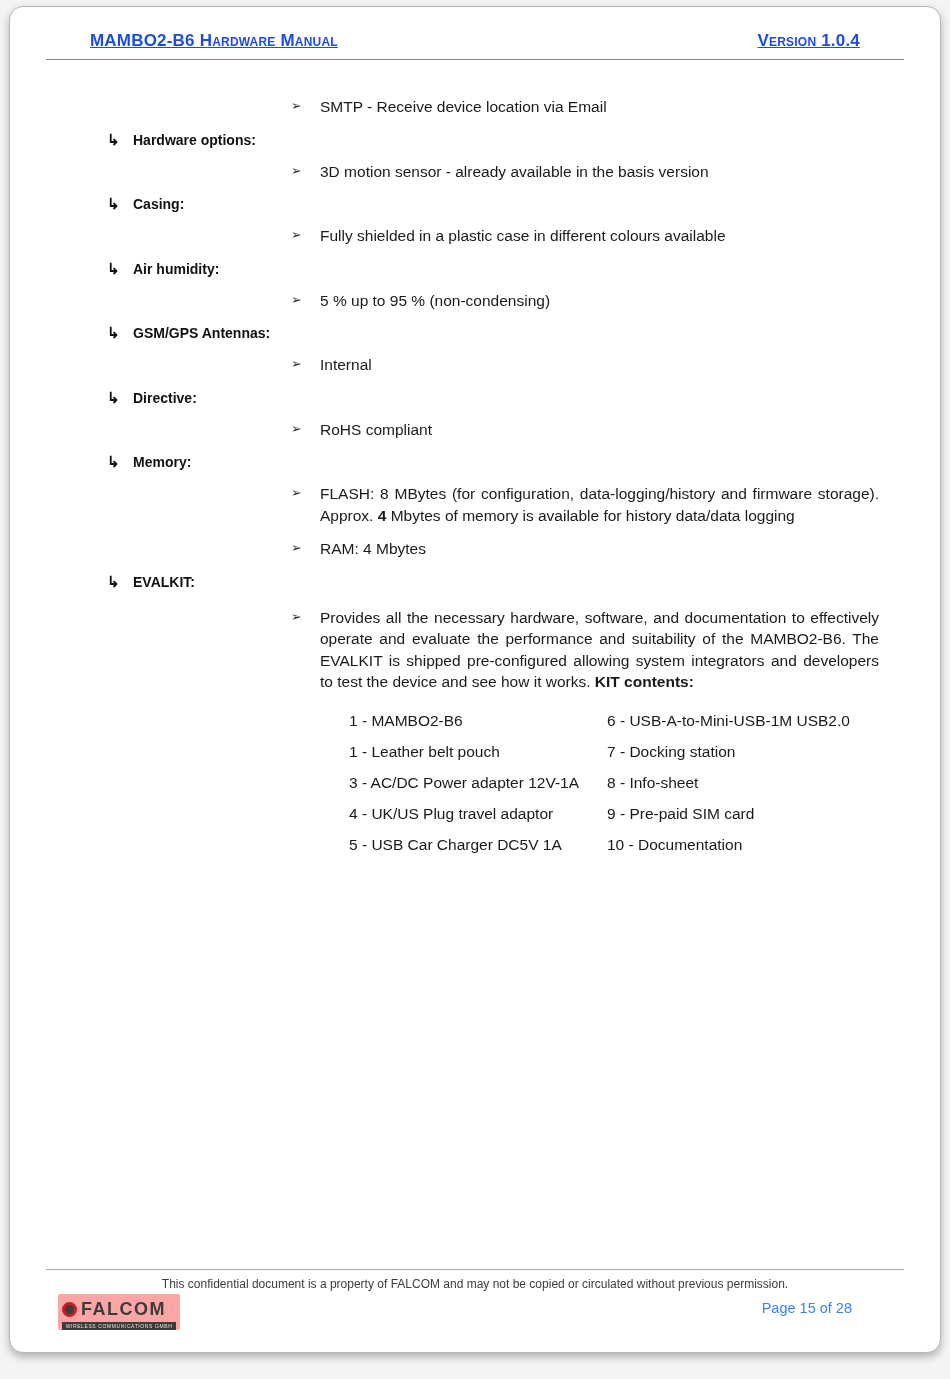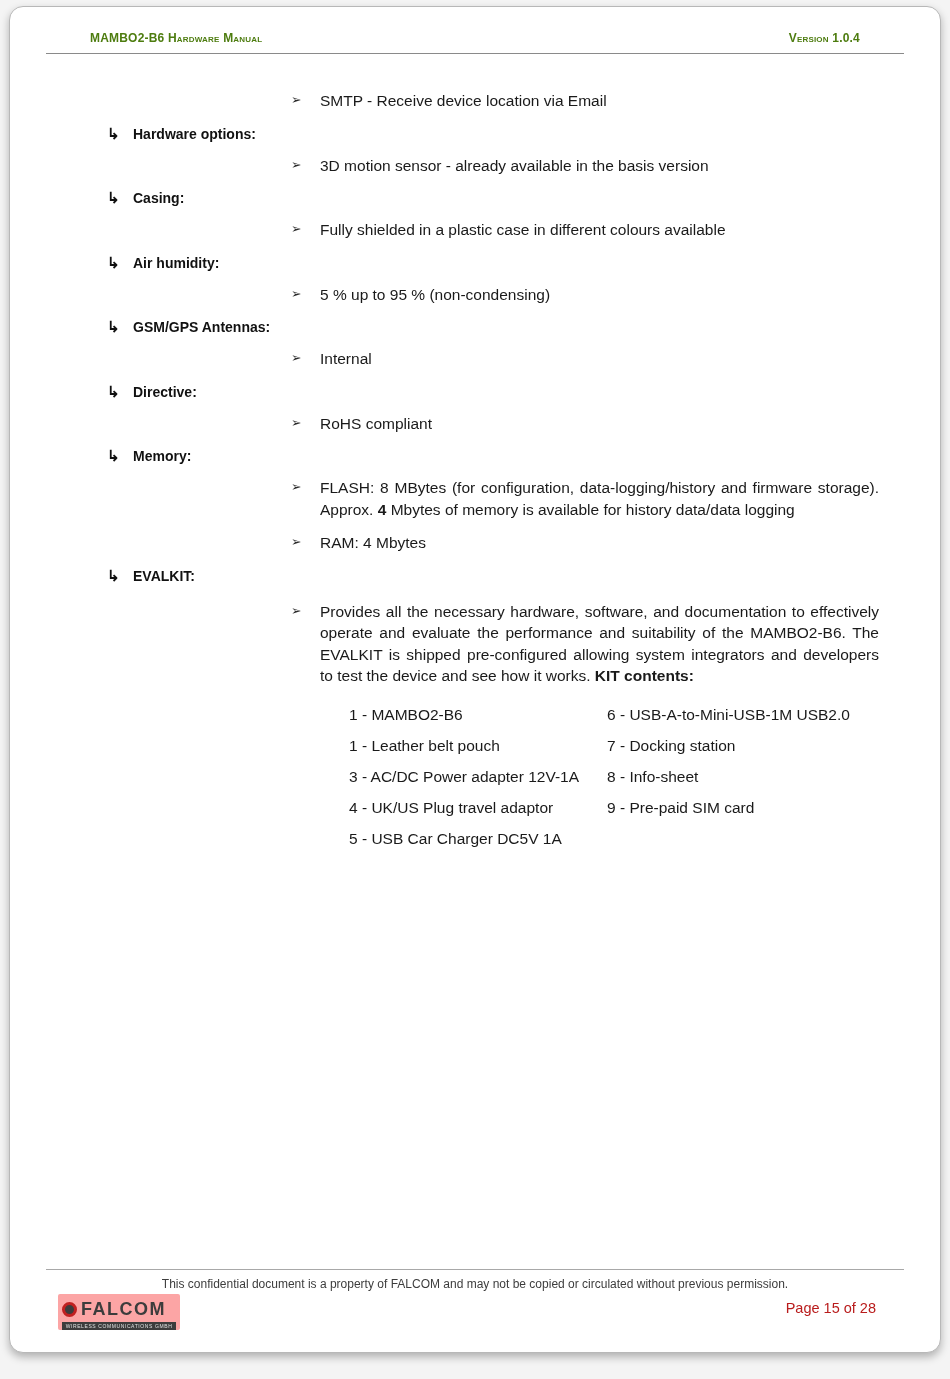--- a/index.html
+++ b/index.html
@@ -24,23 +24,24 @@
     margin: 24px 36px 0 36px;
     border-bottom: 1px solid #8a8a8a;
     padding: 0 44px 8px 44px;
     display: flex;
     justify-content: space-between;
     align-items: baseline;
   }
   .header-title, .header-version {
     font-variant: small-caps;
     font-weight: bold;
-    font-size: 12px;
-    color: #4d7c0f;
+    font-size: 17px;
+    color: #1d4ed8;
     letter-spacing: 0.2px;
+    text-decoration: underline;
   }
   
   .content { padding-top: 22px; }
   .section-row {
     display: flex;
     margin: 13px 0 0 97px;
     align-items: baseline;
   }
   .arrow-marker {
     flex: 0 0 26px;
@@ -86,24 +87,24 @@
   .footer { position: absolute; left: 0; right: 0; bottom: 0; height: 83px; }
   .footer-rule { margin: 0 36px; border-top: 1px solid #a8a8a8; }
   .confidential {
     text-align: center;
     font-size: 12px;
     color: #3d3d3d;
     margin-top: 7px;
   }
   .page-number {
     position: absolute;
-    right: 64px;
+    right: 88px;
     bottom: 36px;
     font-size: 14.5px;
-    color: #b91c1c;
+    color: #3b82f6;
   }
   .logo {
     position: absolute;
     left: 48px;
     bottom: 22px;
     width: 122px;
     background: #fca5a5;
     padding: 5px 4px 0 4px;
     border-radius: 2px;
   }
@@ -221,20 +222,21 @@
         <div class="kit-item">1 - Leather belt pouch</div>
         <div class="kit-item">3 - AC/DC Power adapter 12V-1A</div>
         <div class="kit-item">4 - UK/US  Plug travel adaptor</div>
         <div class="kit-item">5 - USB Car Charger DC5V 1A</div>
       </div>
       <div class="kit-col-right">
         <div class="kit-item">6 - USB-A-to-Mini-USB-1M USB2.0</div>
         <div class="kit-item">7 - Docking station</div>
         <div class="kit-item">8 - Info-sheet</div>
         <div class="kit-item">9 - Pre-paid SIM card</div>
+        <div class="kit-item">10 - Documentation</div>
       </div>
     </div>
 
   </div>
 
   <div class="footer">
     <div class="footer-rule"></div>
     <div class="confidential">This confidential document is a property of FALCOM and may not be copied or circulated without previous permission.</div>
     <div class="logo">
       <div class="logo-top">

